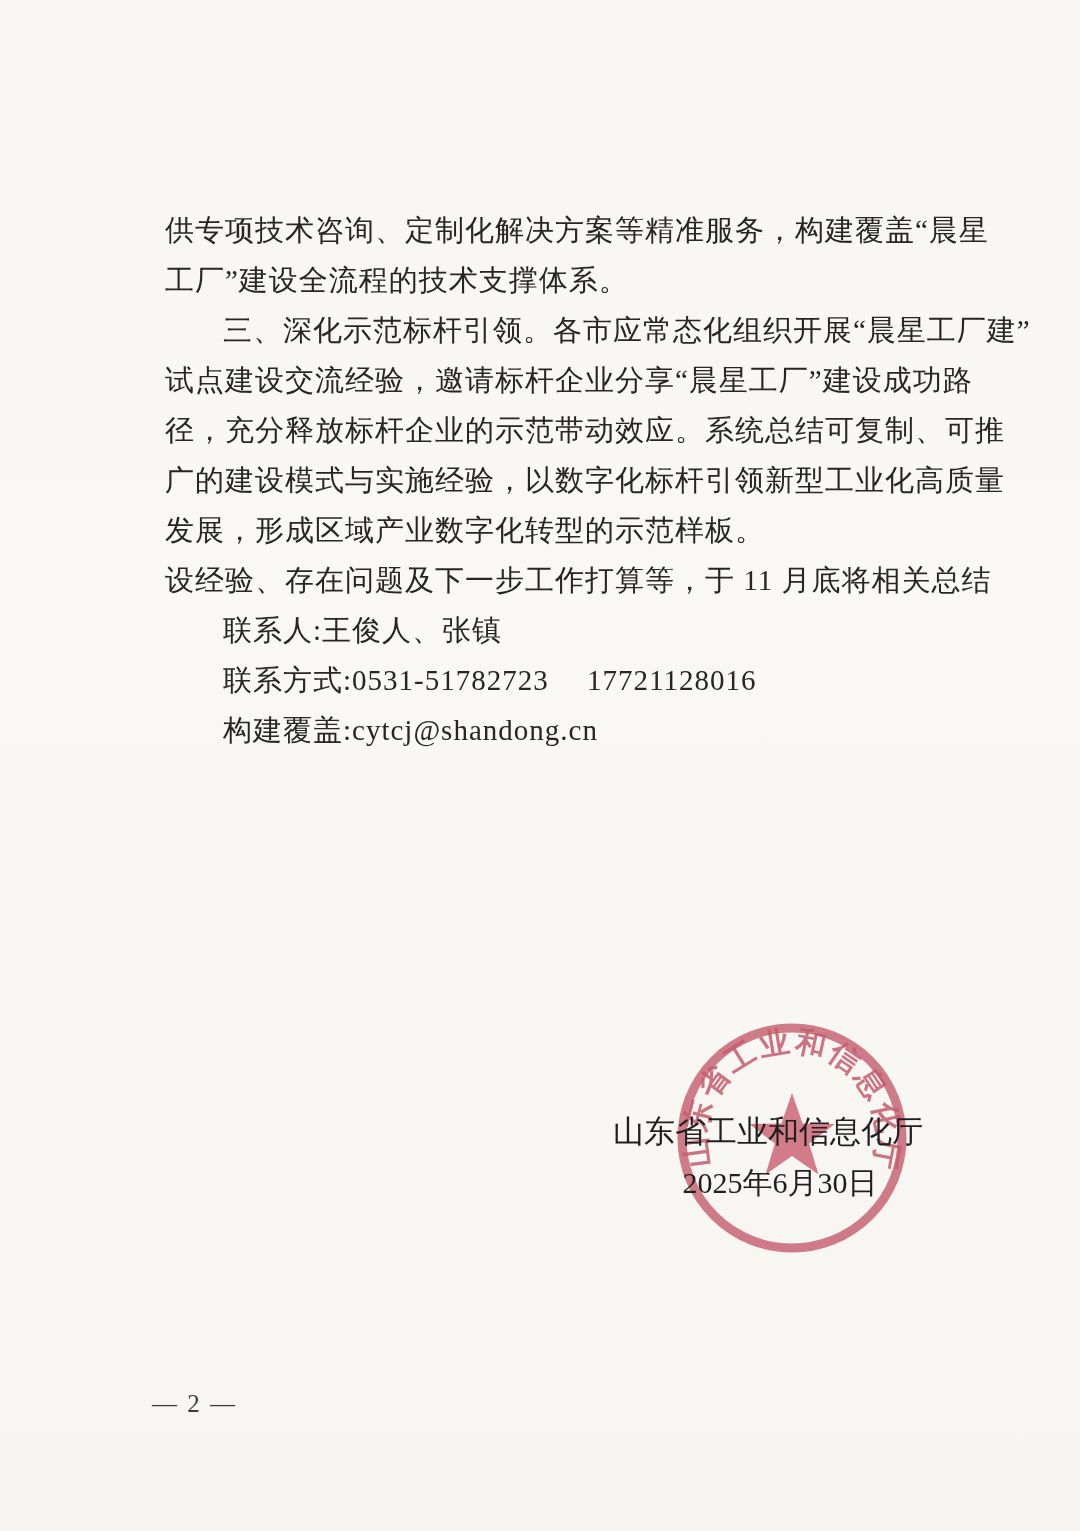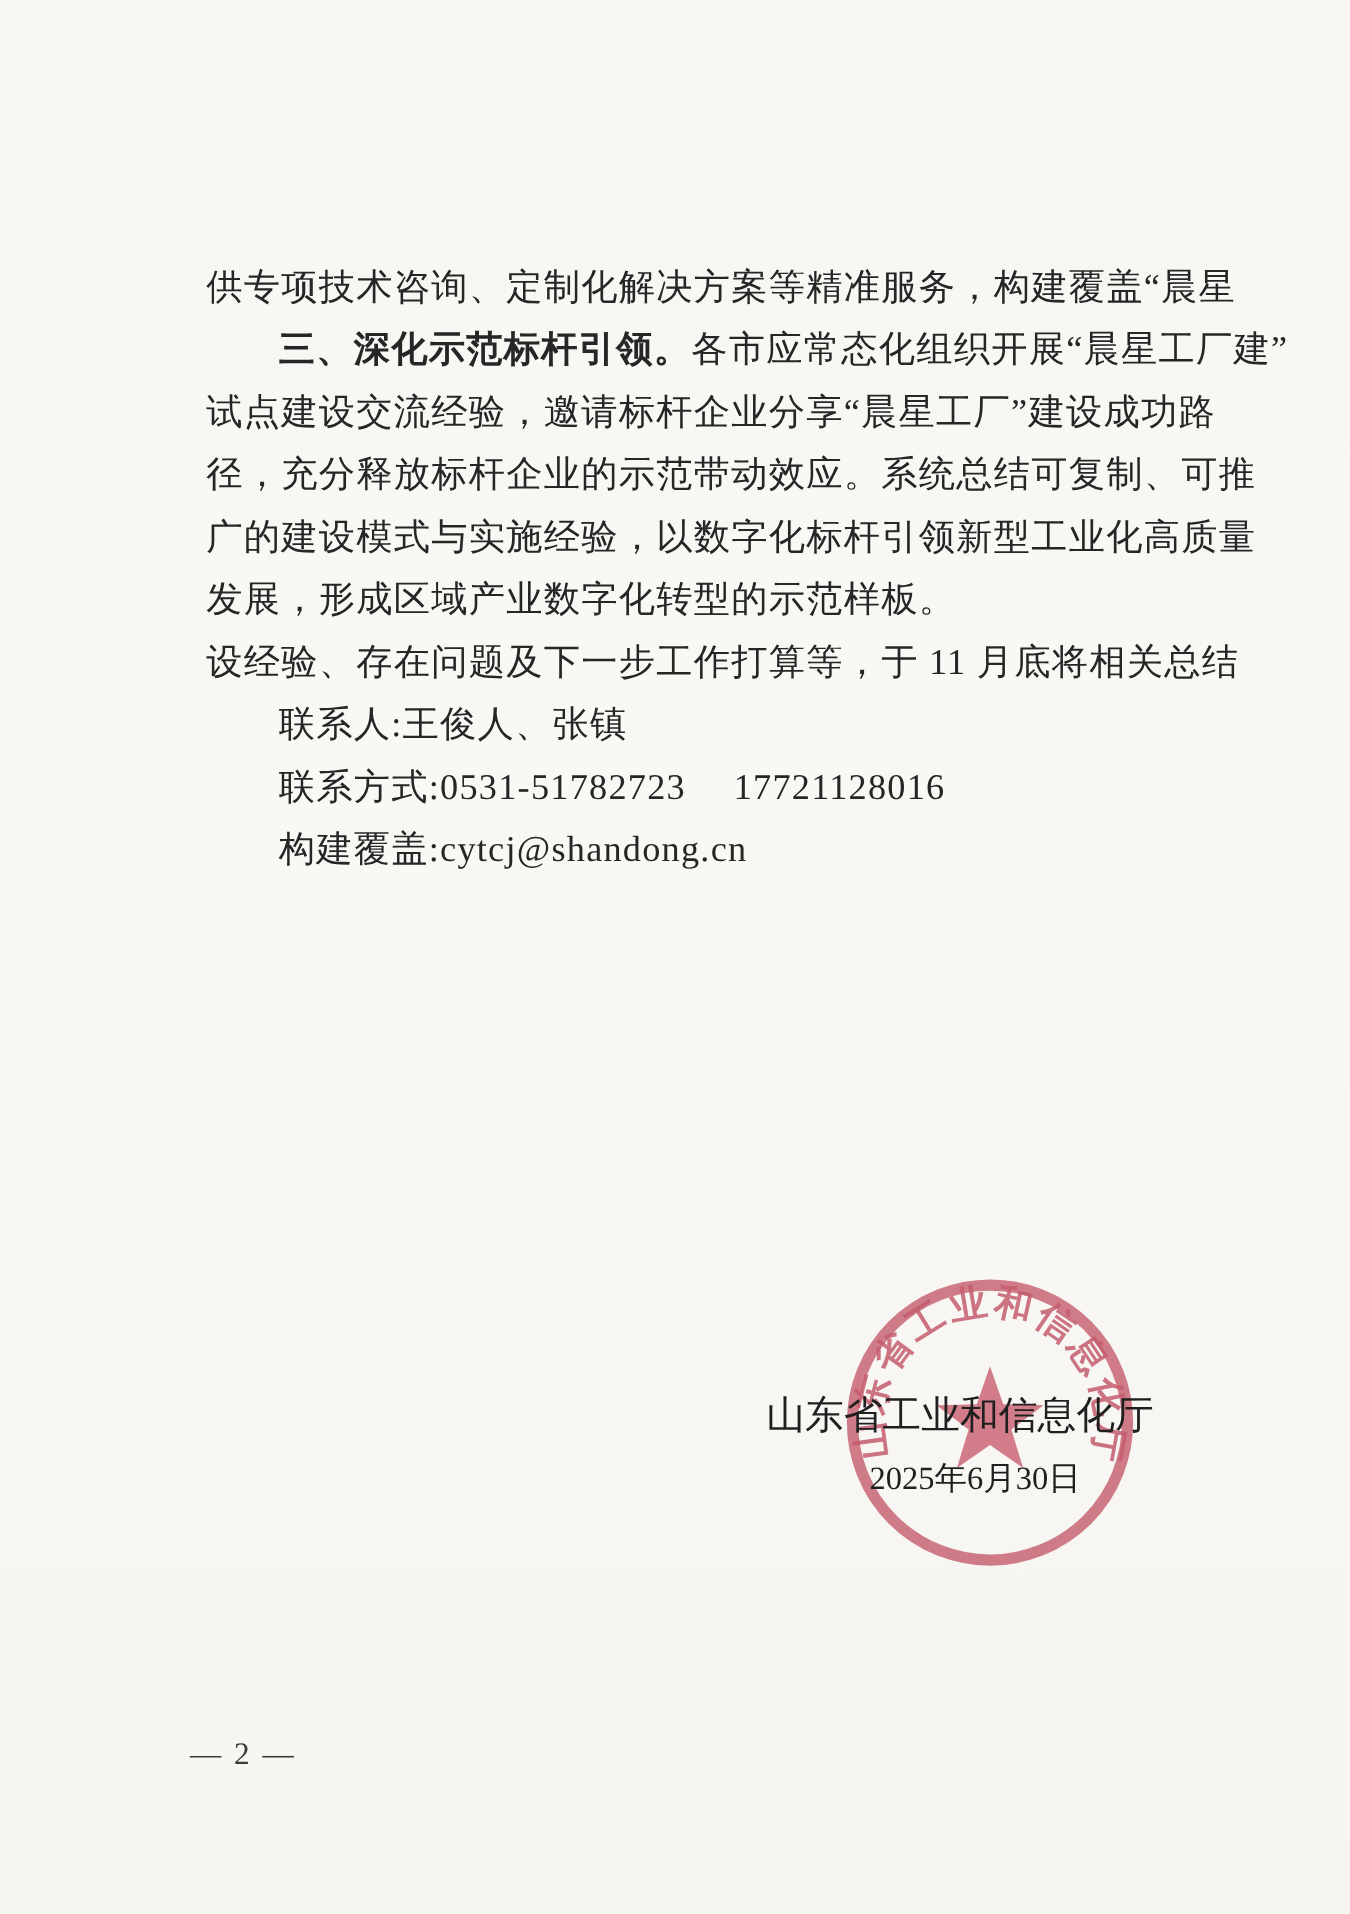--- a/index.html
+++ b/index.html
@@ -15,29 +15,29 @@
     position:absolute;left:152px;top:205px;width:812px;
   }
   .line{
     height:50px;line-height:50px;font-size:29px;
     white-space:nowrap;
     letter-spacing:1px;
     margin-left:13px;
   }
   .line.j{ text-align:justify; text-align-last:justify; }
   .line.indent{ padding-left:58px; }
-  .line .b{ font-weight:700; }
+  .line .b{ font-weight:400; }
   .sign-issuer{
     position:absolute;top:1112px;left:608px;width:320px;
     text-align:center;font-size:31px;line-height:40px;color:#1f1f1f;
     z-index:3;letter-spacing:0px;white-space:nowrap;
   }
   .sign-date{
     position:absolute;top:1163px;left:630px;width:300px;
-    text-align:center;font-size:26px;line-height:40px;color:#1f1f1f;
+    text-align:center;font-size:30px;line-height:40px;color:#1f1f1f;
     z-index:3;white-space:nowrap;
   }
   .seal{
     position:absolute;left:632px;top:980px;width:320px;height:320px;
     z-index:2;mix-blend-mode:multiply;opacity:.9;
   }
   .seal text{
     font-family:"Liberation Serif","DejaVu Serif",serif;
     font-weight:700;
   }
@@ -46,20 +46,21 @@
     font-size:25px;color:#3a3a3a;letter-spacing:2px;white-space:pre;
   }
 </style>
 </head>
 <body>
 
 <div class="page">
 
   <div class="doc-body">
     <div class="line j"><span>供专项技术咨询、定制化解决方案等精准服务，构建覆盖“晨星</span></div>
+    <div class="line"><span>工厂”建设全流程的技术支撑体系。</span></div>
     <div class="line j indent"><span class="b">三、深化示范标杆引领。</span><span>各市应常态化组织开展“晨星工厂建”</span></div>
     <div class="line j"><span>试点建设交流经验，邀请标杆企业分享“晨星工厂”建设成功路</span></div>
     <div class="line j"><span>径，充分释放标杆企业的示范带动效应。系统总结可复制、可推</span></div>
     <div class="line j"><span>广的建设模式与实施经验，以数字化标杆引领新型工业化高质量</span></div>
     <div class="line"><span>发展，形成区域产业数字化转型的示范样板。</span></div>
     <div class="line j"><span>设经验、存在问题及下一步工作打算等，于 11 月底将相关总结</span></div>
     <div class="line indent"><span>联系人:王俊人、张镇</span></div>
     <div class="line indent"><span>联系方式:0531-51782723　 17721128016</span></div>
     <div class="line indent"><span>构建覆盖:cytcj@shandong.cn</span></div>
     <div class="line"><span></span></div>

